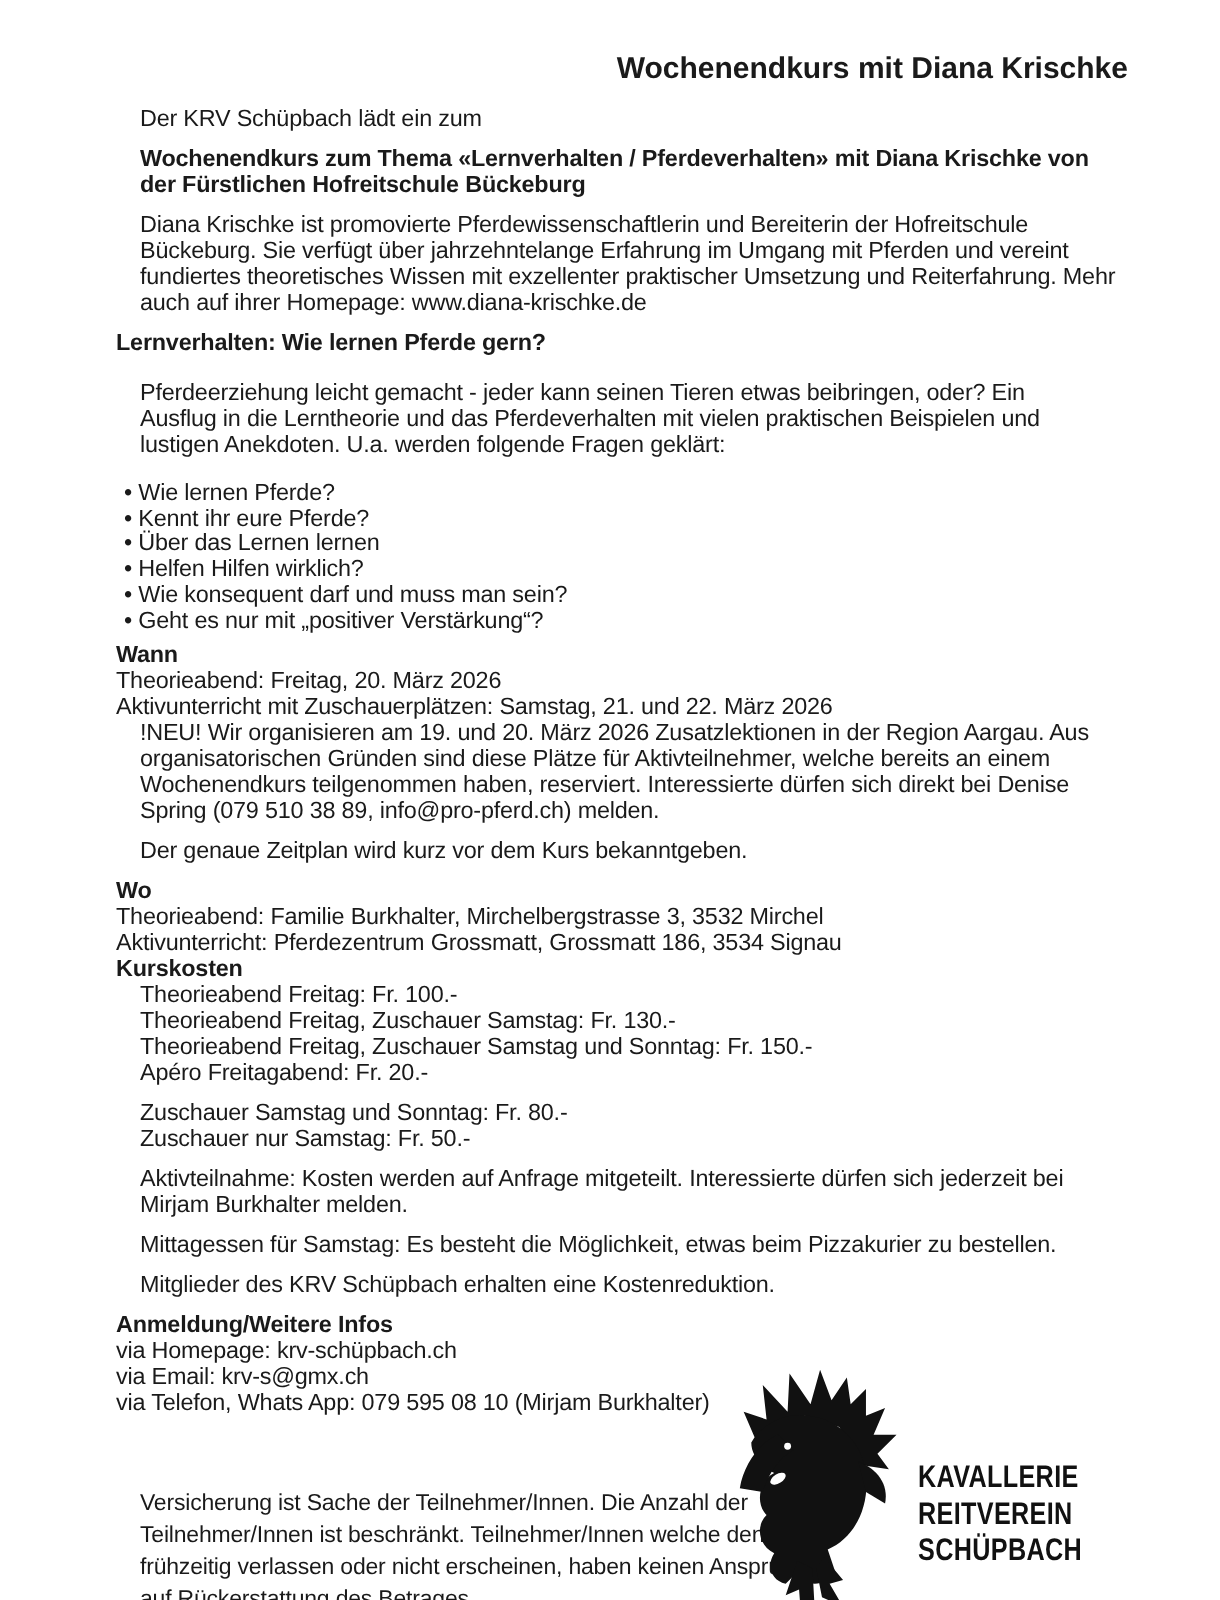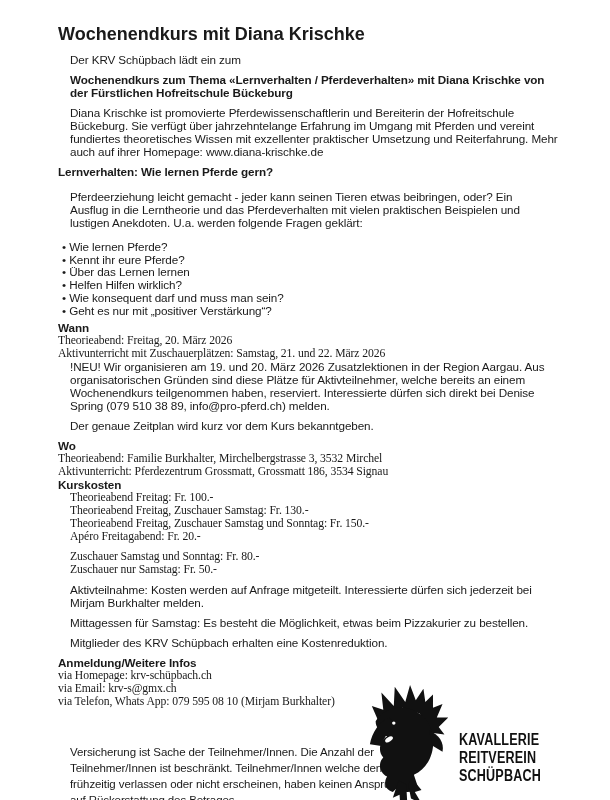--- a/index.html
+++ b/index.html
@@ -10,30 +10,30 @@
     background:#ffffff;
     color:#1a1a1a;
     font-family:"Liberation Sans", sans-serif;
     font-size:11.7px;
     letter-spacing:-0.1px;
     line-height:13px;
     padding:26px 46px 0 58px;
     overflow:hidden;
   }
   h1{
-    font-size:18px;
+    font-size:15px;
     line-height:17px;
-    text-align:left;
+    text-align:right;
     margin:0 0 10px 0;
     font-weight:bold;
     letter-spacing:0;
   }
   .blk{margin:0 0 7px 12px;}
   p{margin:12px;}
-  .line{margin:0;font-family:Liberation Serif, serif;}
+  .line{margin:0;}
   h2,h3{font-size:11.7px;line-height:13px;margin:0;font-weight:bold;}
   ul.qlist{list-style:none;margin:4px;padding:0;line-height:12.7px;}
   ul.qlist li::before{content:"• ";}
   .bottom{position:relative;}
   .disclaimer{
     margin-top:37px;
     width:346px;
     font-size:11.5px;
     line-height:15.9px;
   }

